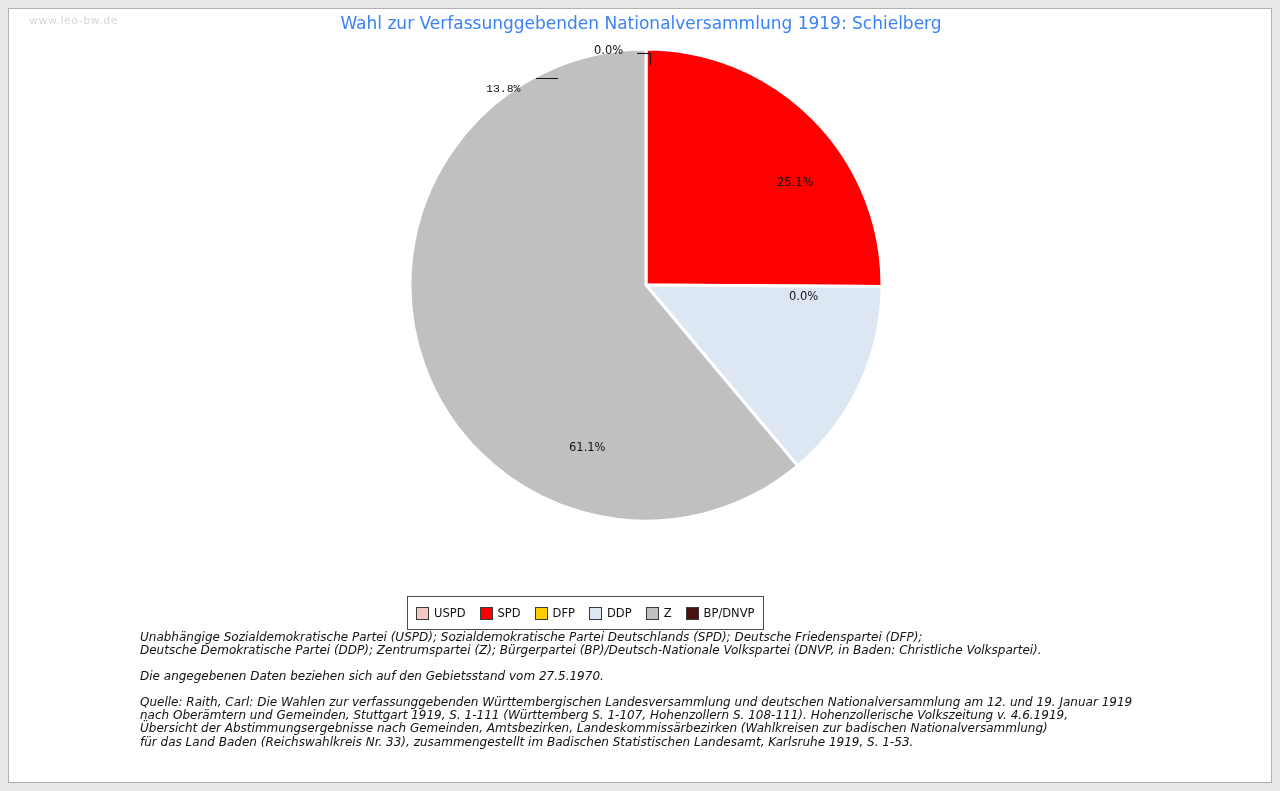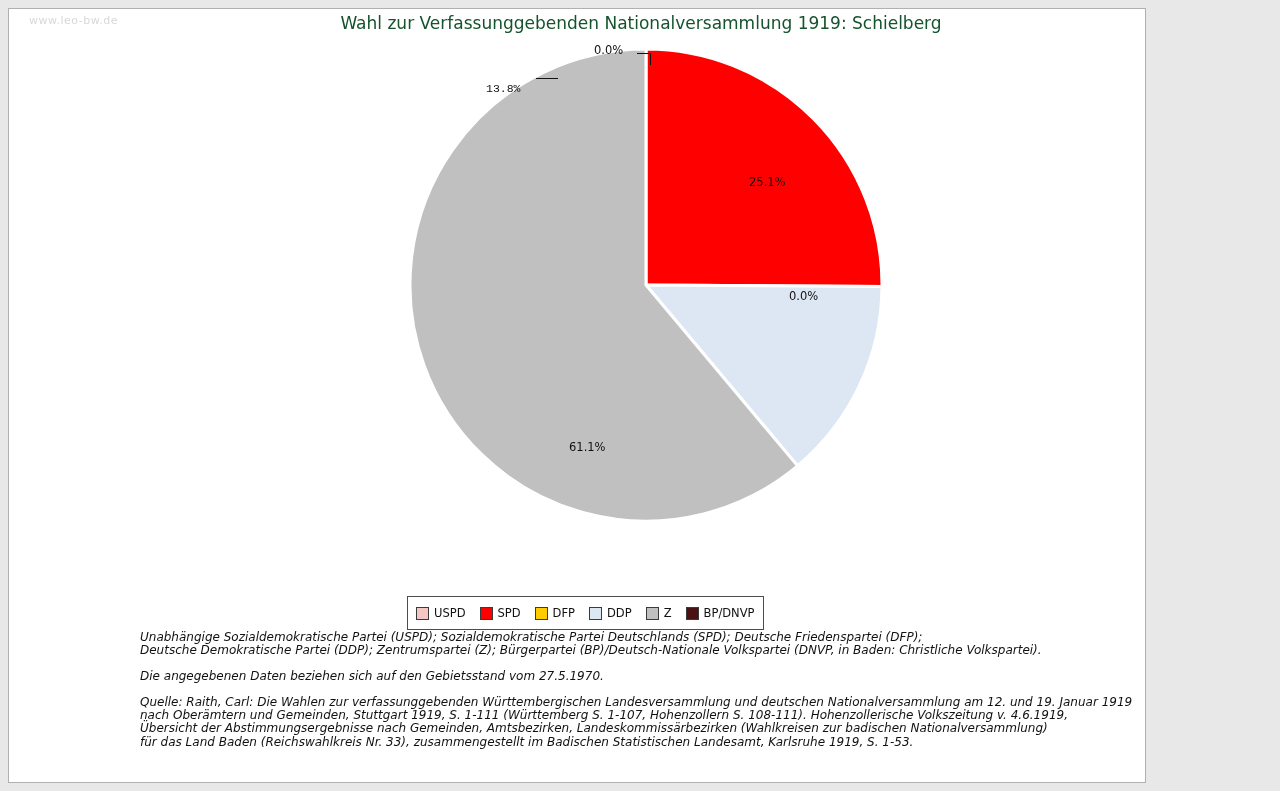--- a/index.html
+++ b/index.html
@@ -11,21 +11,21 @@
     height: 791px;
     background: #ffffff;
     font-family: "DejaVu Sans", sans-serif;
     position: relative;
     overflow: hidden;
   }
   .frame {
     position: absolute;
     left: 8px;
     top: 8px;
-    width: 1138px;
+    width: 1264px;
     height: 775px;
     border: 1px solid #b0b0b0;
     box-sizing: border-box;
     background: #ffffff;
   }
   .outer-bg {
     position: absolute;
     left: 0; top: 0;
     width: 1280px; height: 791px;
     background: #e8e8e8;
@@ -38,41 +38,41 @@
     color: #d8d8d8;
     letter-spacing: 0.5px;
   }
   .chart-title {
     position: absolute;
     left: 0;
     top: 4px;
     width: 1264px;
     text-align: center;
     font-size: 17px;
-    color: #14532d;
+    color: #3b82f6;
   }
   .pie-wrap {
     position: absolute;
     left: 397px;
     top: 36px;
     width: 480px;
     height: 480px;
   }
   .pie-svg {
     display: block;
   }
   .slice-label {
     position: absolute;
     font-size: 11.5px;
     color: #111111;
     white-space: nowrap;
   }
   .lbl-uspd  { left: 585px; top: 34px; }
   .lbl-ddp   { left: 477px; top: 73px; font-family: Liberation Mono, monospace; }
-  .lbl-spd   { left: 740px; top: 166px; }
+  .lbl-spd   { left: 768px; top: 166px; }
   .lbl-dfp   { left: 780px; top: 280px; }
   .lbl-z     { left: 560px; top: 431px; }
 
   .leader {
     position: absolute;
     background: #111111;
   }
   .leader-uspd-h { left: 628px; top: 44px; width: 14px; height: 1px; }
   .leader-uspd-v { left: 641px; top: 44px; width: 1px; height: 12px; }
   .leader-ddp-h  { left: 527px; top: 69px; width: 22px; height: 1px; }

